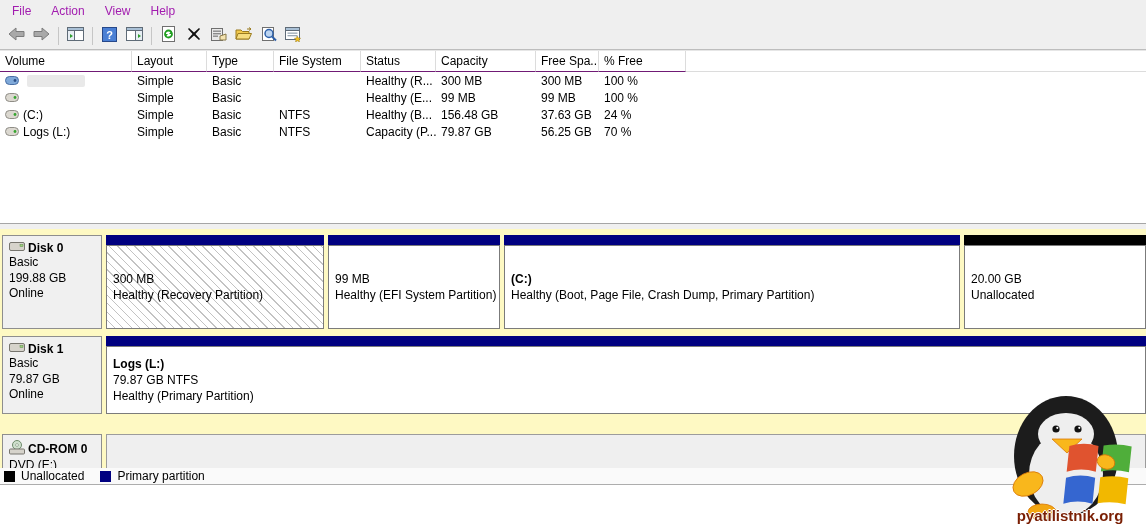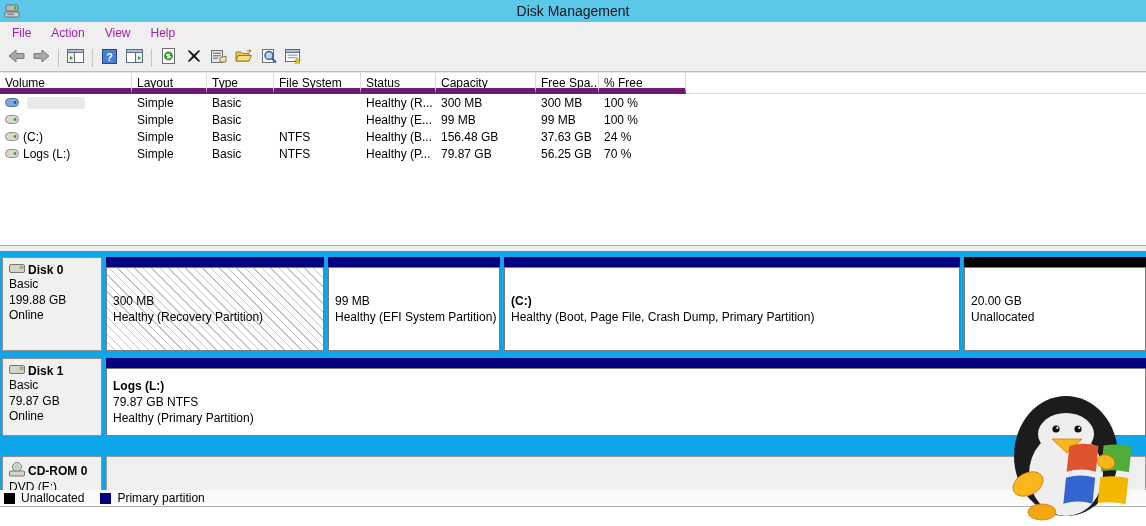--- a/index.html
+++ b/index.html
@@ -14,32 +14,32 @@
   
   .menubar { height:22px; background:#efefef; display:flex; align-items:center; padding-left:2px; }
   .menu-item { padding:0 10px; font-size:12px; color:#a21caf; cursor:default; }
   
   .toolbar { height:27px; background:#efefef; border-bottom:1px solid #bdbdbd; display:flex; align-items:center; padding-left:4px; }
   .tbtn { width:25px; height:23px; display:flex; align-items:center; justify-content:center; }
   .tsep { width:1px; height:18px; background:#c6c6c6; margin:0 4px; }
   
   .volume-pane { height:173px; background:#fff; }
   .vheader { display:flex; height:21px; border-top:1px solid #e6e6e6; }
-  .vh { box-sizing:border-box; border-right:1px solid #dcdcdc; border-bottom:6px solid #701a75;
+  .vh { box-sizing:border-box; border-right:1px solid #dcdcdc; border-bottom:1px solid #701a75;
         padding:3px 8px 0 5px; white-space:nowrap; overflow:hidden; font-size:12px; }
   .vh-fill { flex:1; border-bottom:1px solid #dcdcdc; }
   .vrow { display:flex; height:17px; align-items:center; }
   .vc { box-sizing:border-box; padding-left:5px; white-space:nowrap; overflow:hidden; }
   .w0{width:132px}.w1{width:75px}.w2{width:67px}.w3{width:87px}.w4{width:75px}.w5{width:100px}.w6{width:63px}.w7{width:87px}
   .vol-cell { display:flex; align-items:center; gap:4px; }
   .blur-box { display:inline-block; width:58px; height:12px; background:#e9e9e9; border-radius:2px; }
   
   .splitter { height:5px; background:#f0f0f0; border-top:1px solid #a6a6a6; }
   
-  .graph-pane { position:relative; height:239px; background:#0ea5e9; overflow:hidden; }
+  .graph-pane { position:relative; height:239px; background:#fef9c3; overflow:hidden; }
   .disk-row { position:absolute; left:2px; display:flex; }
   .disk-label { width:100px; box-sizing:border-box; border:1px solid #8e8e8e; background:#f0f0f0; padding:5px 0 0 6px; }
   .disk-name { font-weight:bold; display:flex; align-items:center; gap:3px; white-space:nowrap; }
   .disk-sub { line-height:15.5px; }
   .parts { display:flex; margin-left:4px; gap:4px; width:1040px; }
   .part { display:flex; flex-direction:column; }
   .part-bar { height:10px; background:#000080; }
   .part-bar.black { background:#000000; }
   .part-body { flex:1; box-sizing:border-box; border:1px solid #7b7b7b; background:#fff;
                display:flex; flex-direction:column; justify-content:center; padding-left:6px; line-height:16px; }
@@ -58,31 +58,20 @@
   .watermark { position:absolute; right:0; bottom:0; width:152px; height:142px; z-index:10; pointer-events:none; }
   .watermark-text { position:absolute; bottom:2px; left:0; right:0; text-align:center;
     font-weight:bold; font-size:15px; color:#7a1f04;
     text-shadow:-1px 0 #fff, 1px 0 #fff, 0 -1px #fff, 0 1px #fff; }
 </style>
 </head>
 <body>
 
 <div class="window">
 
-  <div class="titlebar">
-    <span class="titlebar-icon">
-      <svg width="16" height="15" viewBox="0 0 16 15">
-        <rect x="2" y="1" width="12" height="6" rx="1" fill="#b9b9b9" stroke="#6f6f6f"></rect>
-        <rect x="10" y="2.5" width="2.5" height="3" fill="#3db53d"></rect>
-        <rect x="1" y="8" width="14" height="5" rx="1" fill="#cfcfcf" stroke="#6f6f6f"></rect>
-        <rect x="3" y="9.5" width="7" height="1.6" fill="#8a8a8a"></rect>
-      </svg>
-    </span>
-    <span class="titlebar-title">Disk Management</span>
-  </div>
 
   <div class="menubar">
     <span class="menu-item">File</span>
     <span class="menu-item">Action</span>
     <span class="menu-item">View</span>
     <span class="menu-item">Help</span>
   </div>
 
   <div class="toolbar">
     <span class="tbtn">
@@ -267,21 +256,21 @@
           <svg width="14" height="9" viewBox="0 0 14 9">
               <rect x="0.5" y="0.5" width="13" height="8" rx="4" fill="#dbd8d0" stroke="#8f8d86"></rect>
               <circle cx="10" cy="4.5" r="1.4" fill="#35a52f"></circle>
             </svg>
         </span>
         <span>Logs (L:)</span>
       </span>
       <span class="vc w1">Simple</span>
       <span class="vc w2">Basic</span>
       <span class="vc w3">NTFS</span>
-      <span class="vc w4">Healthy (P...</span>
+      <span class="vc w4">Capacity (P...</span>
       <span class="vc w5">79.87 GB</span>
       <span class="vc w6">56.25 GB</span>
       <span class="vc w7">70 %</span>
     </div>
   </div>
 
   <div class="splitter"></div>
 
   <div class="graph-pane">
 
@@ -399,15 +388,16 @@
       <ellipse cx="34" cy="100" rx="16" ry="11" fill="#f9b71c" stroke="#d97706" stroke-width="0.8" transform="rotate(-28 34 100)"></ellipse>
       <ellipse cx="48" cy="128" rx="14" ry="8" fill="#f3a712" stroke="#d97706" stroke-width="0.8"></ellipse>
       <g transform="translate(76,56) rotate(6)">
         <path d="M0 6 Q14 0 29 3 L29 29 Q14 26 0 32 Z" fill="#e0532f"></path>
         <path d="M34 2 Q48 -2 62 0 L62 26 Q48 24 34 28 Z" fill="#4fae3a"></path>
         <path d="M0 38 Q14 32 29 35 L29 61 Q14 58 0 64 Z" fill="#3566d0"></path>
         <path d="M34 34 Q48 30 62 32 L62 58 Q48 56 34 60 Z" fill="#f2b800"></path>
       </g>
       <ellipse cx="112" cy="78" rx="9" ry="7" fill="#f9b71c" stroke="#d97706" stroke-width="0.8" transform="rotate(20 112 78)"></ellipse>
     </svg>
+    <div class="watermark-text">pyatilistnik.org</div>
   </div>
 
 </div>
 
 </body></html>

